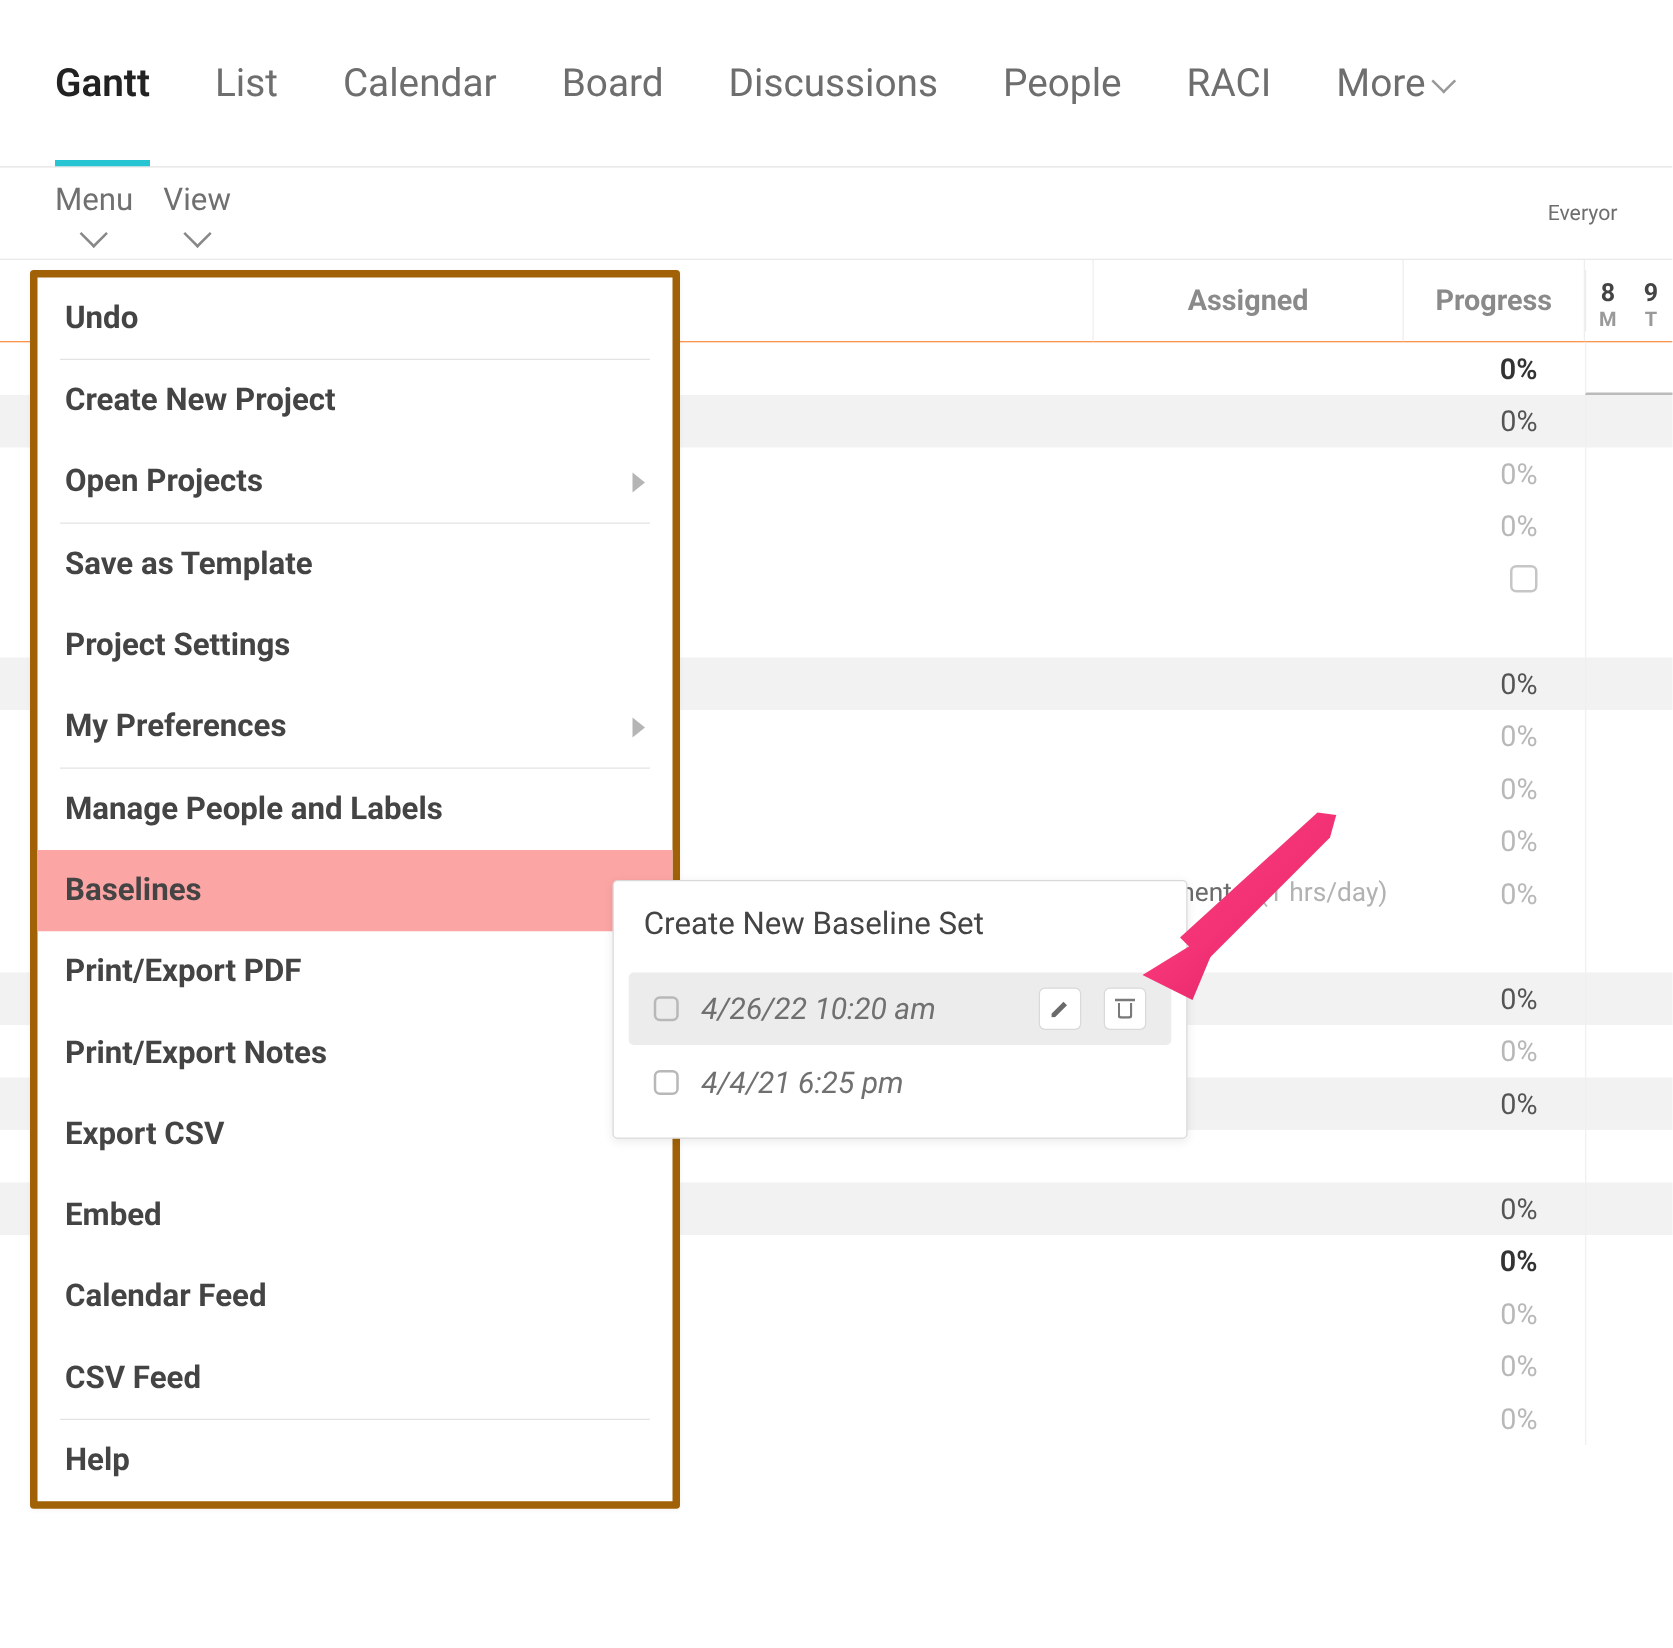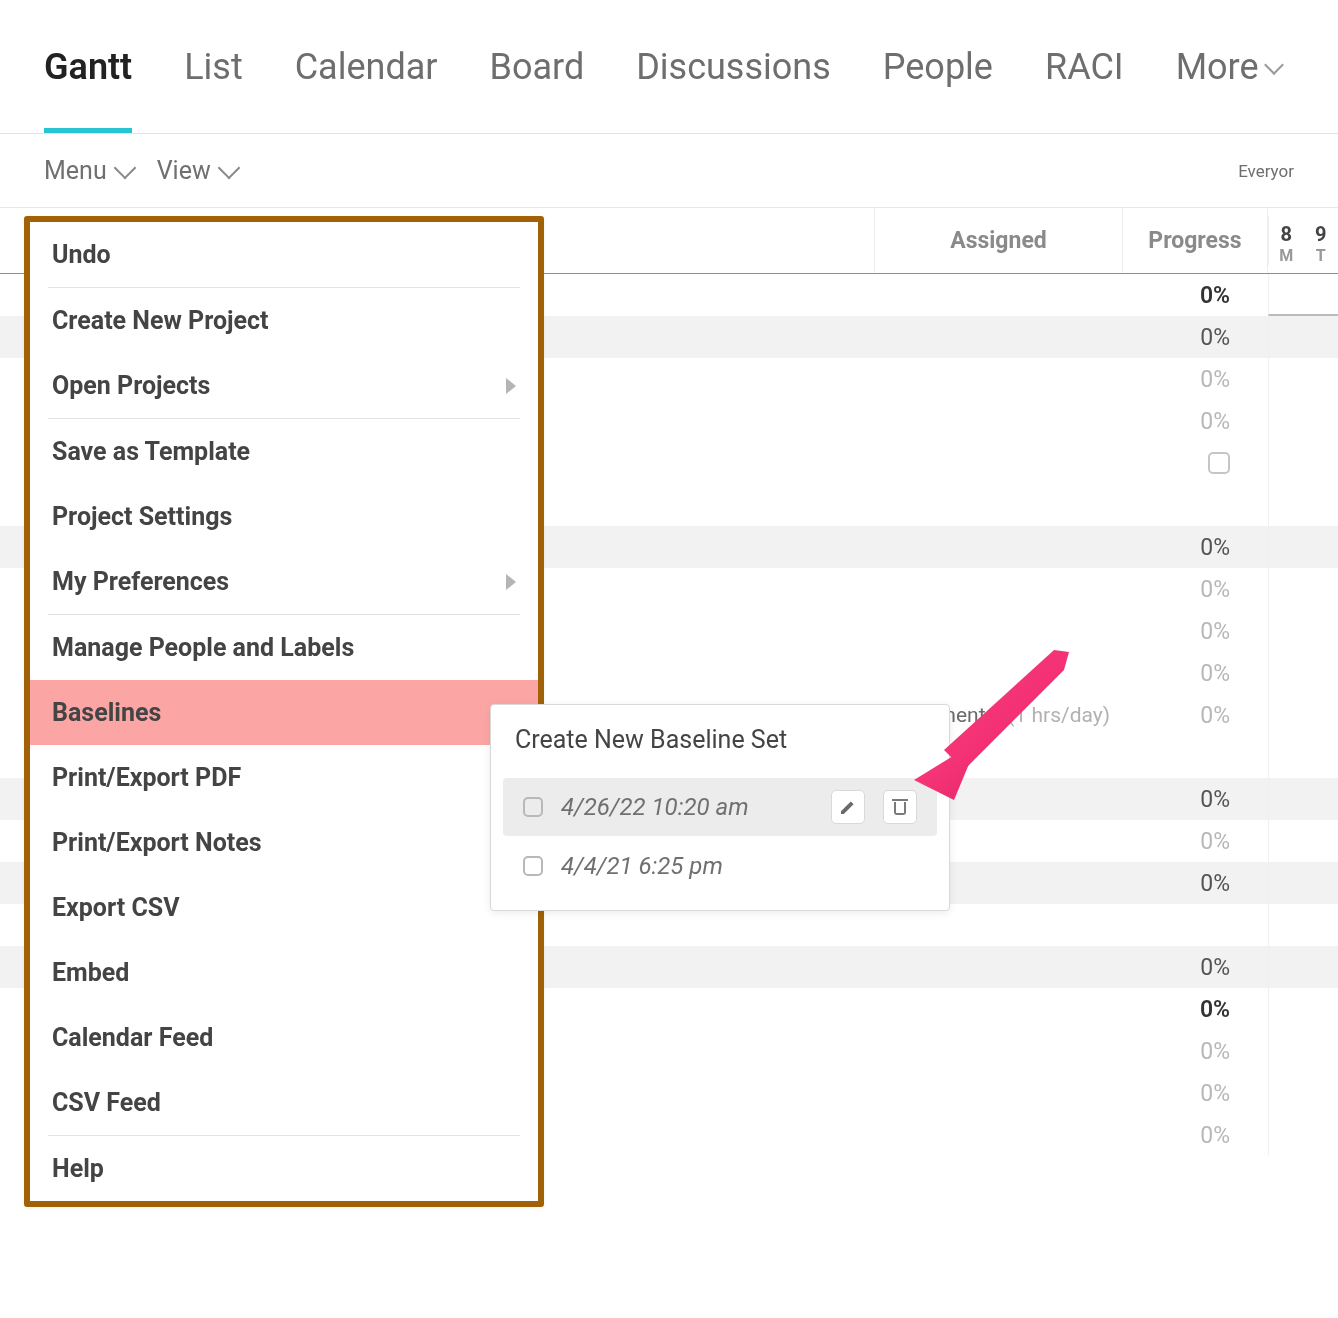--- a/index.html
+++ b/index.html
@@ -12,21 +12,21 @@
   }
   .tabs {
     display: flex;
     align-items: center;
     gap: 52px;
     padding: 0 44px;
     border-bottom: 1px solid #e3e3e3;
     height: 134px;
   }
   .tab {
-    font-size: 36px;
+    font-size: 31px;
     color: #6e6e6e;
     cursor: pointer;
     position: relative;
     display: flex;
     align-items: center;
     gap: 8px;
     height: 100%;
   }
   .tab.active {
     color: #222;
@@ -51,20 +51,21 @@
     position: relative;
   }
   .toolbar-left { display: flex; gap: 24px; }
   .toolbar-btn {
     font-size: 25px;
     color: #707070;
     display: flex;
     align-items: center;
     gap: 10px;
     cursor: pointer;
+    flex-direction: column;
   }
   .toolbar-right { font-size: 17px; color: #6e6e6e; }
   .chev {
     width: 16px; height: 16px;
     border-right: 2px solid #888;
     border-bottom: 2px solid #888;
     transform: rotate(45deg);
     margin-top: -6px;
   }
   .chev-sm {

